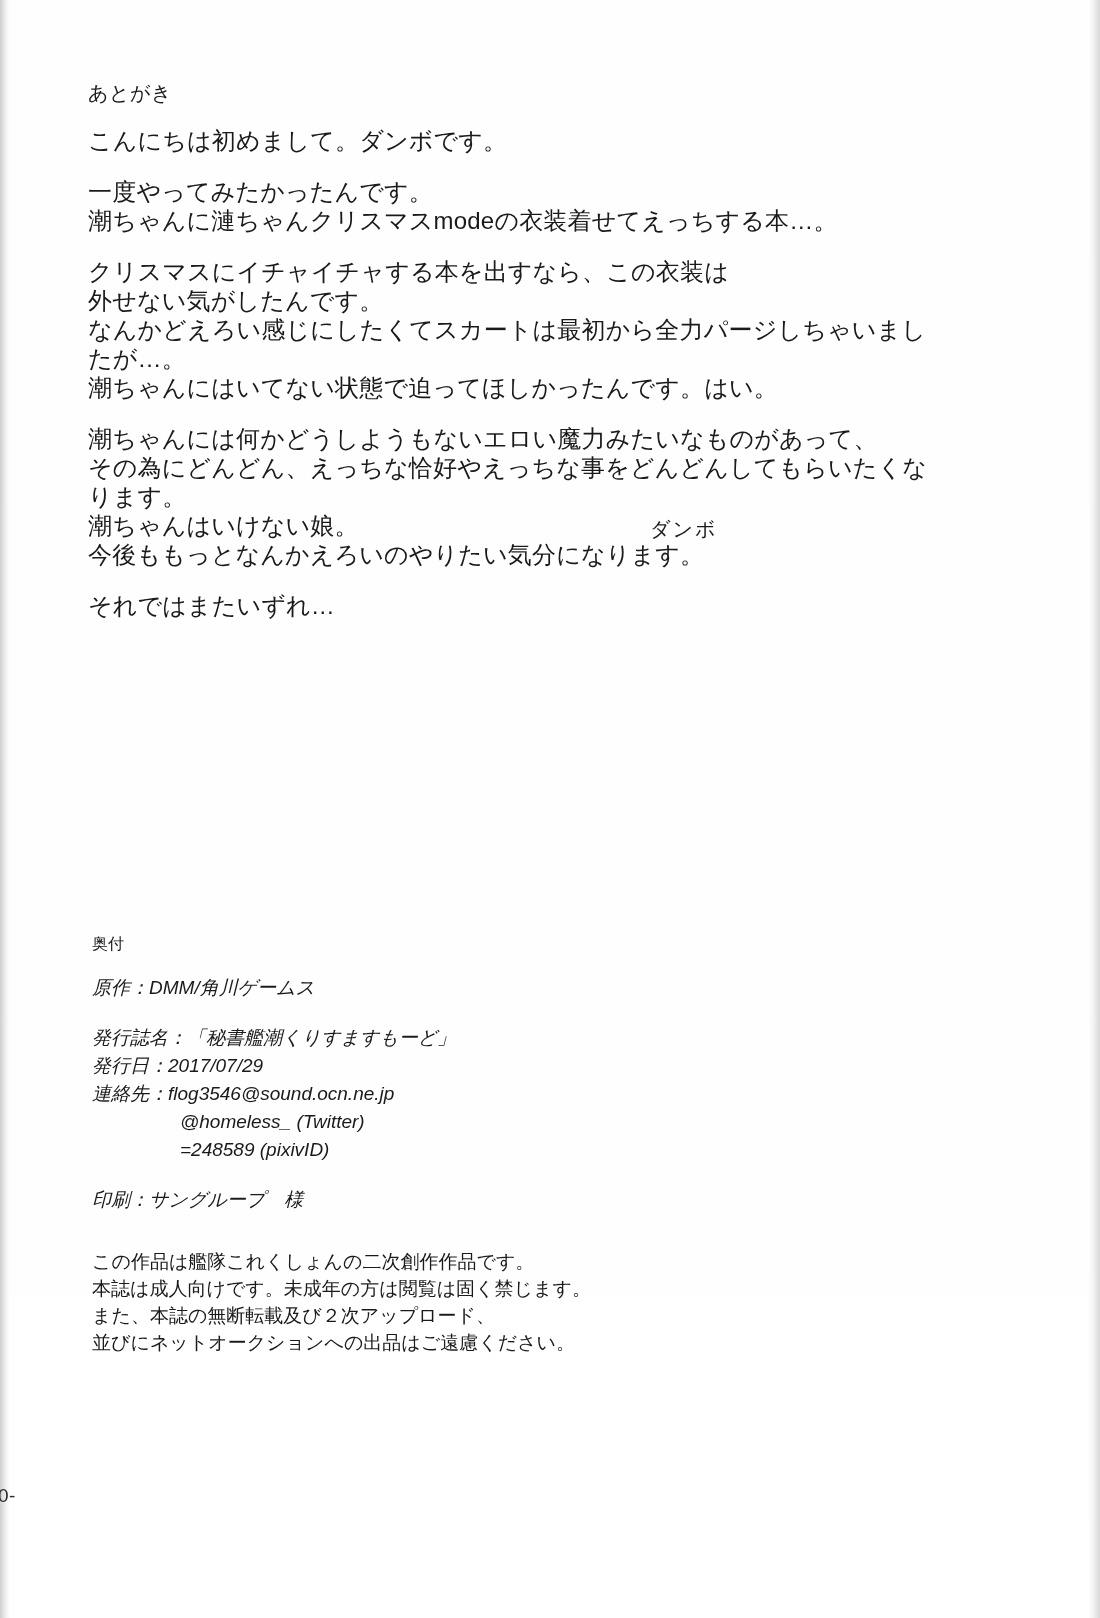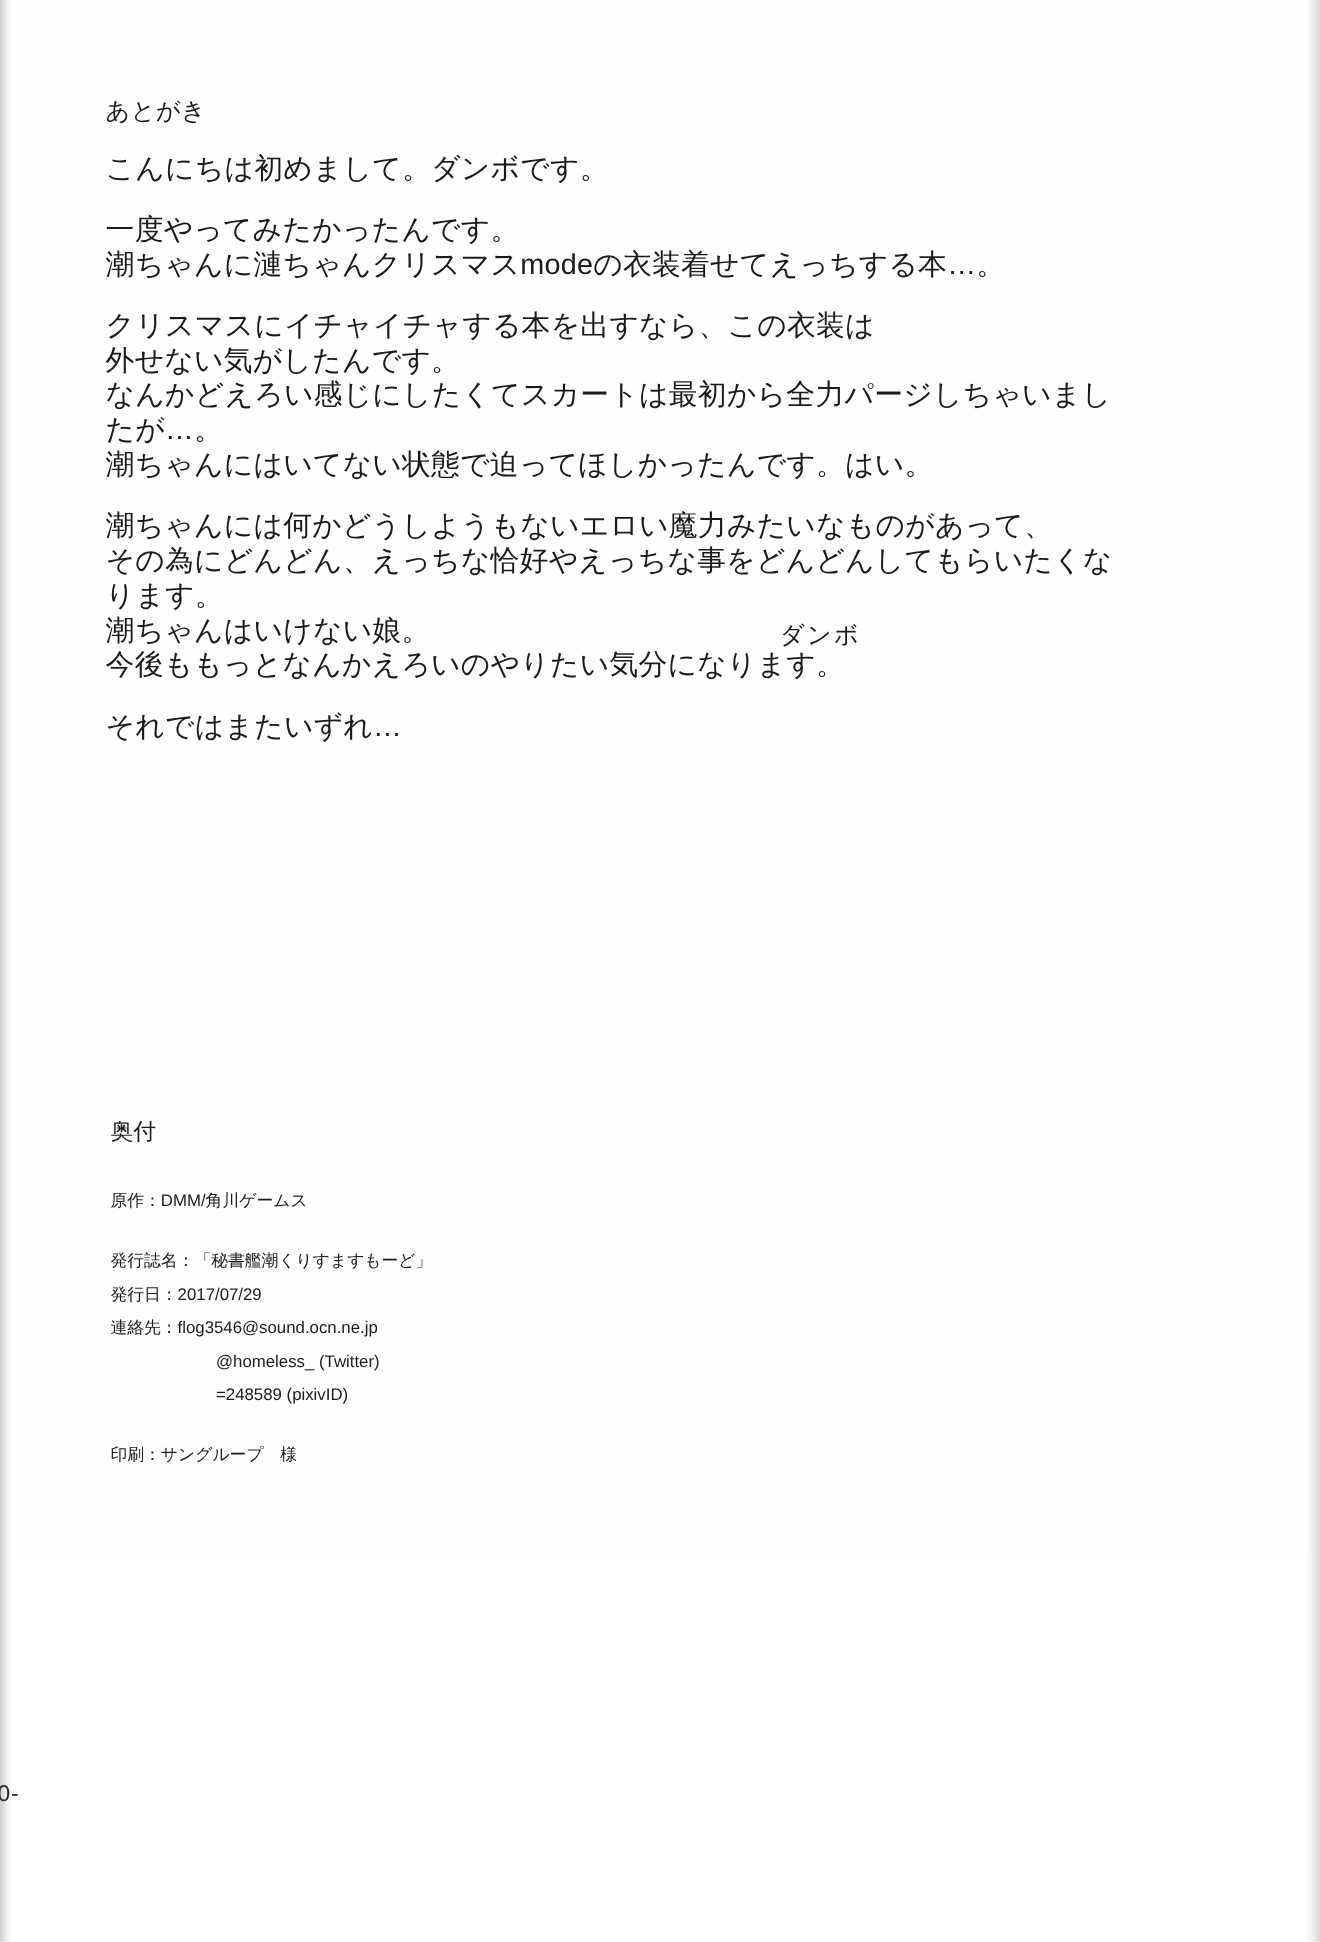--- a/index.html
+++ b/index.html
@@ -63,28 +63,29 @@
     letter-spacing: 2px;
   }
 
   .colophon {
     position: absolute;
     left: 92px;
     top: 930px;
     width: 860px;
   }
   .colophon-title {
+    font-size: 16px;
+    line-height: 28px;
+    margin-bottom: 16px;
+  }
+  .colophon-line {
     font-size: 19px;
     line-height: 28px;
-    margin-bottom: 28px;
-  }
-  .colophon-line {
-    font-size: 14px;
-    line-height: 28px;
     white-space: pre-line;
+    font-style: italic;
   }
   .gap-md { height: 22px; }
   .gap-lg { height: 34px; }
 
   .indent-contact {
     padding-left: 88px;
   }
 
   .notice {
     font-size: 19px;
@@ -140,17 +141,21 @@
     <div class="colophon-line">連絡先：flog3546@sound.ocn.ne.jp</div>
     <div class="colophon-line indent-contact">@homeless_ (Twitter)</div>
     <div class="colophon-line indent-contact">=248589 (pixivID)</div>
 
     <div class="gap-md"></div>
 
     <div class="colophon-line">印刷：サングループ　様</div>
 
     <div class="gap-lg"></div>
 
+    <div class="notice">この作品は艦隊これくしょんの二次創作作品です。
+本誌は成人向けです。未成年の方は閲覧は固く禁じます。
+また、本誌の無断転載及び２次アップロード、
+並びにネットオークションへの出品はご遠慮ください。</div>
   </section>
 
   <div class="page-number">0-</div>
 
 </div>
 
 </body></html>

